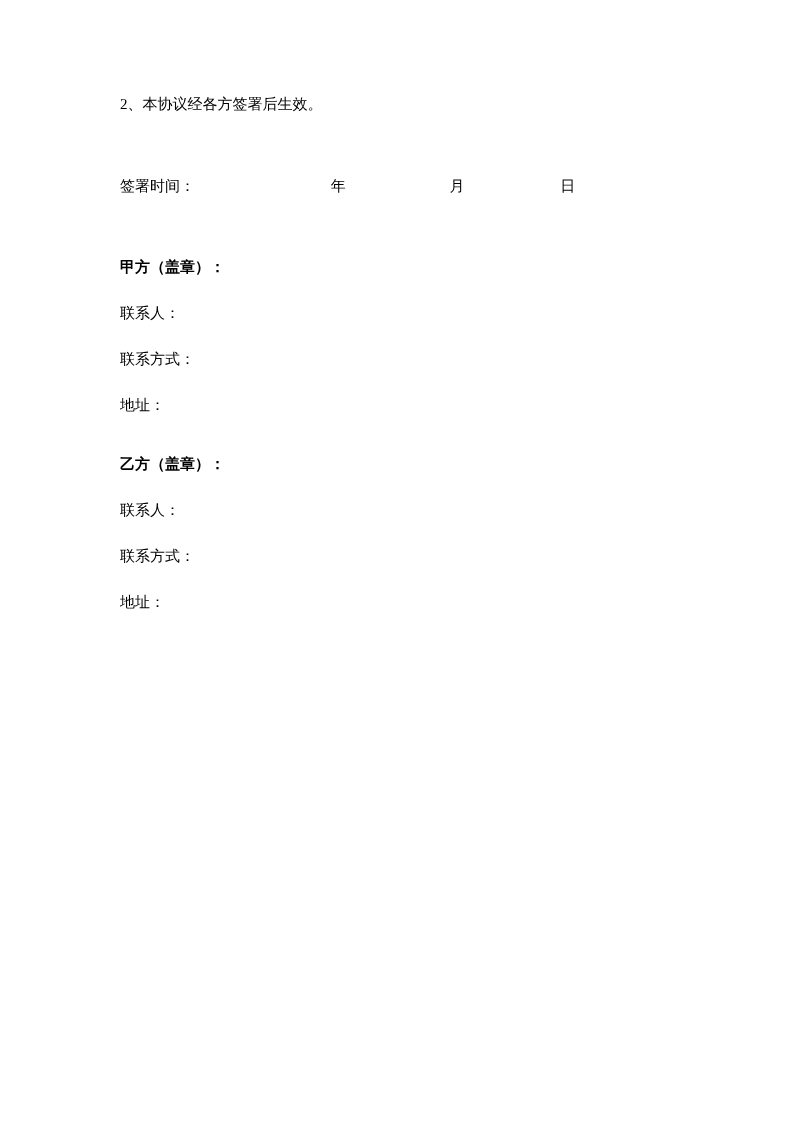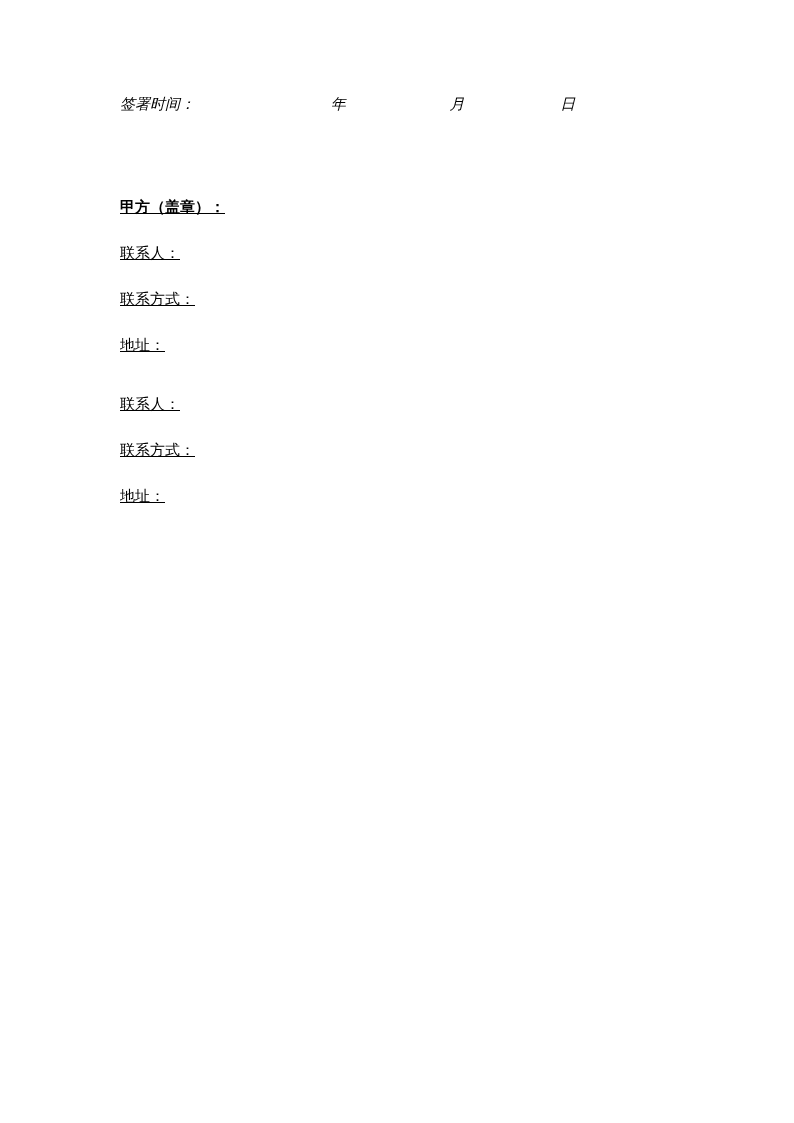--- a/index.html
+++ b/index.html
@@ -17,75 +17,75 @@
       position: relative;
     }
     .content {
       padding: 92px 120px 0 120px;
     }
     .clause-line {
       margin-bottom: 58px;
       line-height: 1.6;
     }
     .signing-date-line {
-      margin-bottom: 79px;
+      margin-bottom: 57px;
       line-height: 1.6;
-      font-style: italic;
     }
     .date-label {
       display: inline-block;
     }
     .date-year {
       display: inline-block;
       margin-left: 132px;
     }
     .date-month {
       display: inline-block;
       margin-left: 100px;
     }
     .date-day {
       display: inline-block;
       margin-left: 92px;
     }
     .party-section {
       margin-bottom: 35px;
-      text-decoration: underline;
     }
     .party-header {
       font-family: "SimHei", "黑体", sans-serif;
       font-weight: bold;
       margin-bottom: 22px;
       line-height: 1.6;
     }
     .party-field {
       margin-bottom: 22px;
       line-height: 1.6;
     }
     .party-field:last-child {
       margin-bottom: 35px;
       margin-top: 12px;
     }
   </style>
 </head>
 <body>
 
 <div class="content">
+  <div class="clause-line">2、本协议经各方签署后生效。</div>
 
   <div class="signing-date-line">
     <span class="date-label">签署时间：</span>
     <span class="date-year">年</span>
     <span class="date-month">月</span>
     <span class="date-day">日</span>
   </div>
 
   <div class="party-section">
     <div class="party-header">甲方（盖章）：</div>
     <div class="party-field">联系人：</div>
     <div class="party-field">联系方式：</div>
     <div class="party-field">地址：</div>
   </div>
 
   <div class="party-section">
+    <div class="party-header">乙方（盖章）：</div>
     <div class="party-field">联系人：</div>
     <div class="party-field">联系方式：</div>
     <div class="party-field">地址：</div>
   </div>
 </div>
 
 </body></html>

